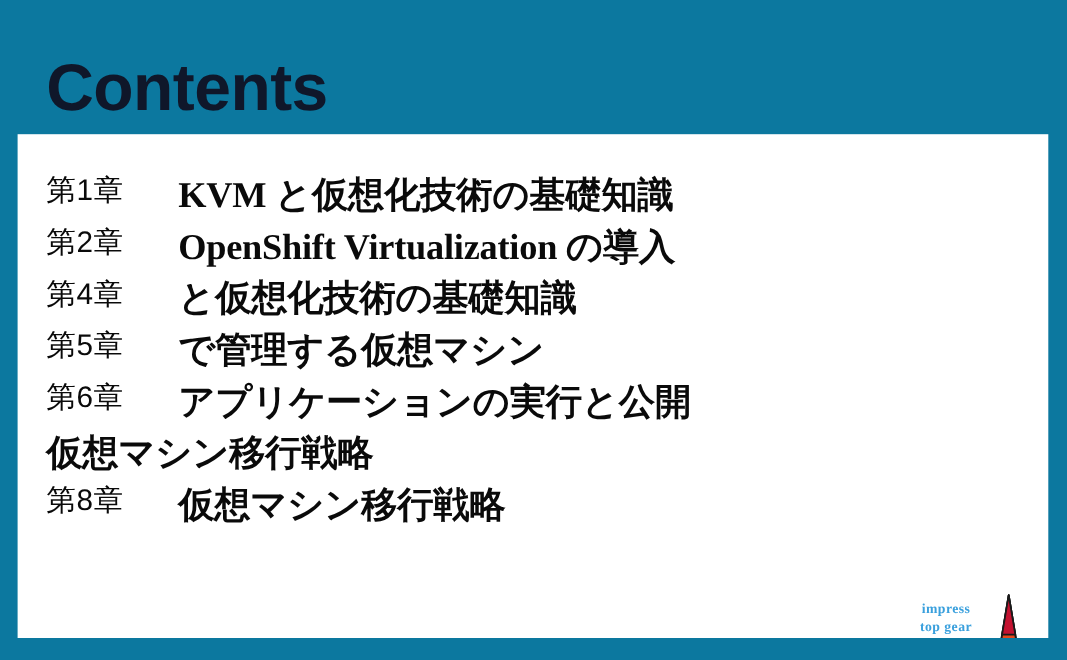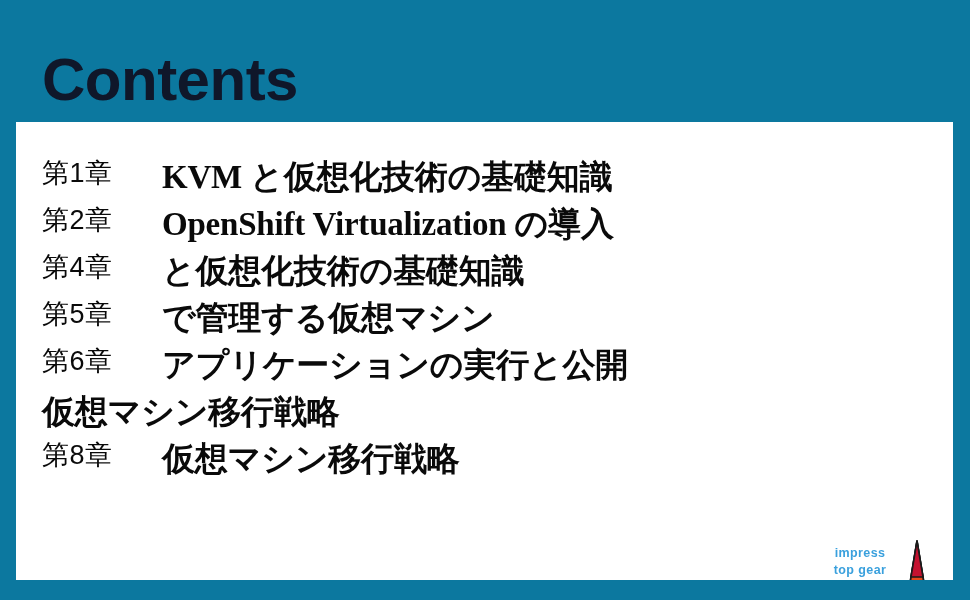--- a/index.html
+++ b/index.html
@@ -95,21 +95,21 @@
     position: absolute;
     left: 8px;
     top: 8px;
     width: 72px;
     font-size: 12.5px;
     font-weight: 700;
     line-height: 1.35;
     color: #3aa0dd;
     letter-spacing: 0.4px;
     text-align: center;
-    font-family: Liberation Sans, sans-serif;
+    font-family: Liberation Serif, serif;
   }
   .logo-mark {
     position: absolute;
     left: 62px;
     top: 0px;
     width: 78px;
     height: 150px;
   }
 </style>
 </head>

